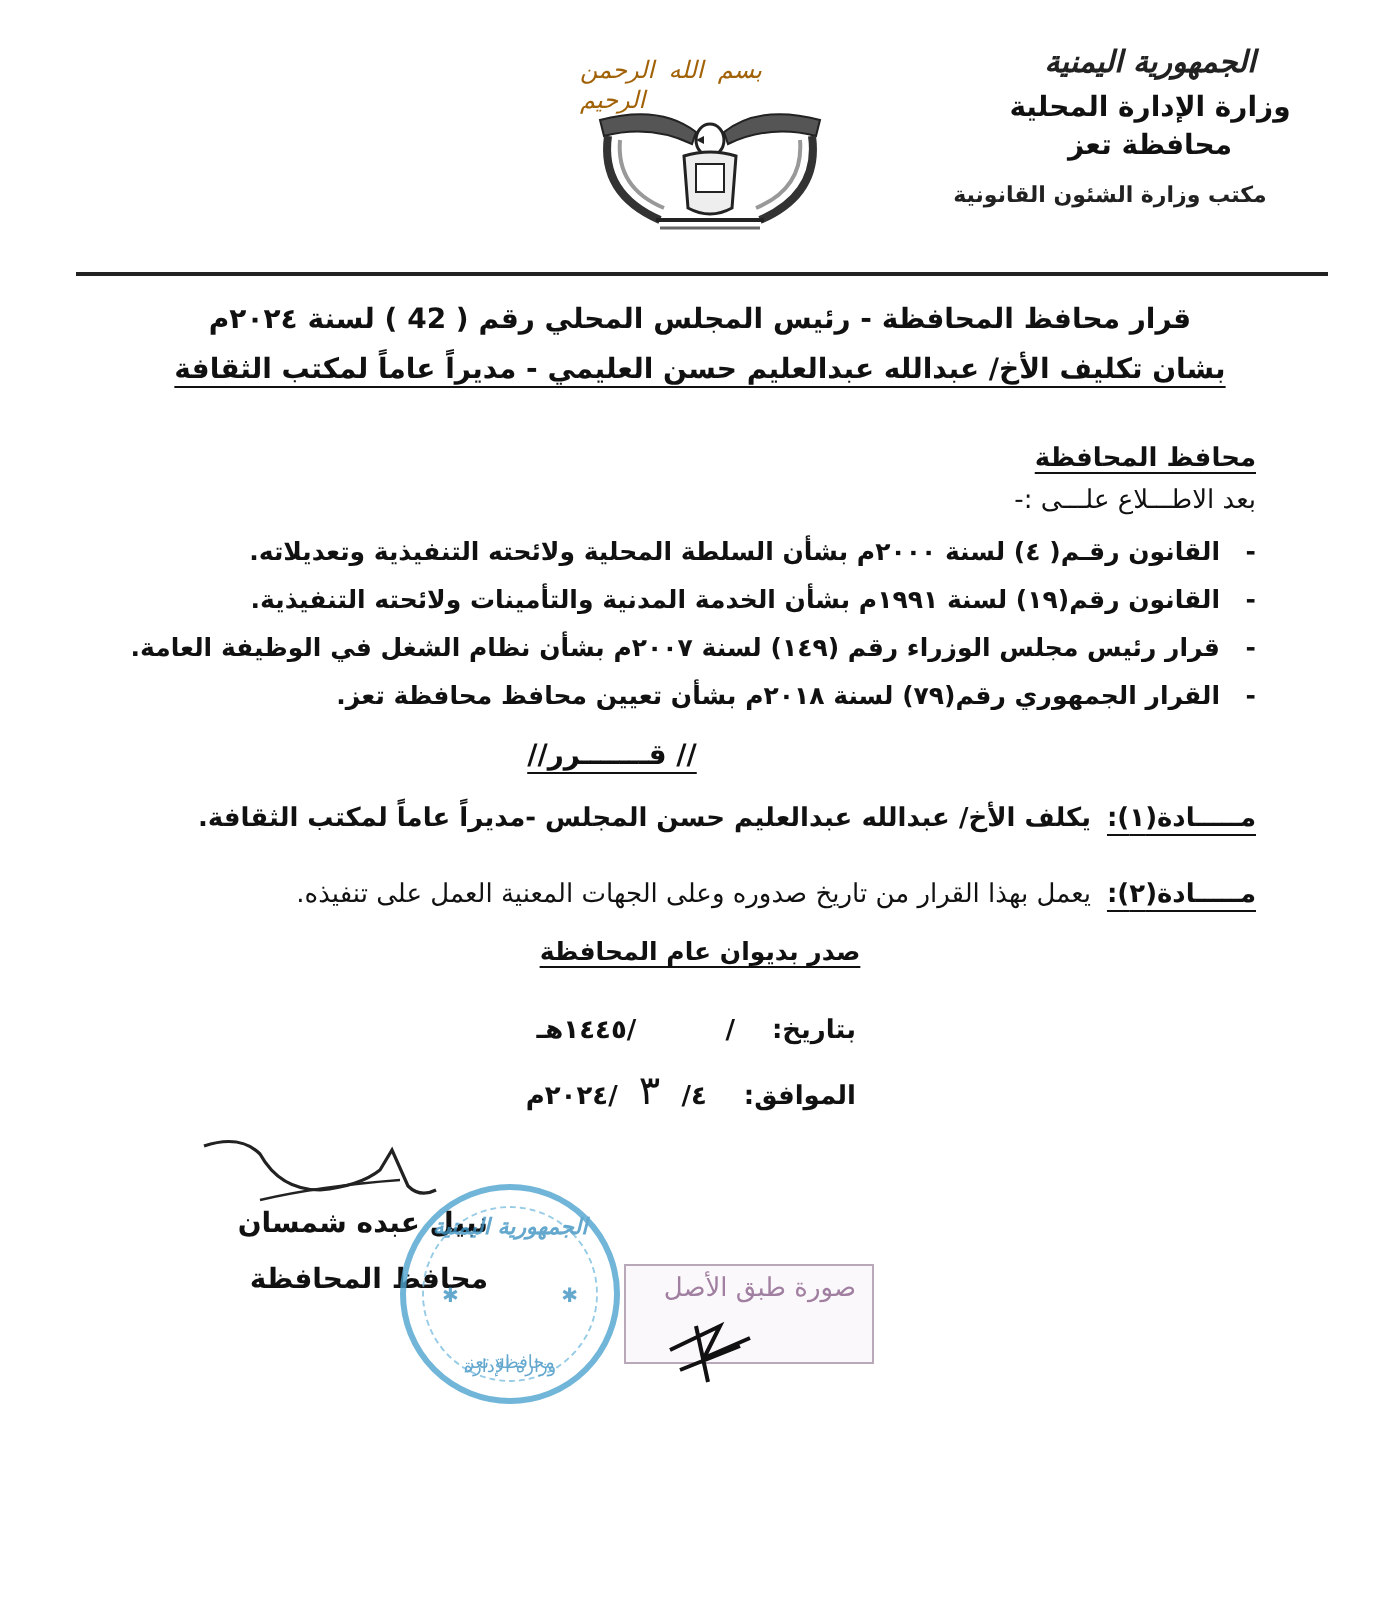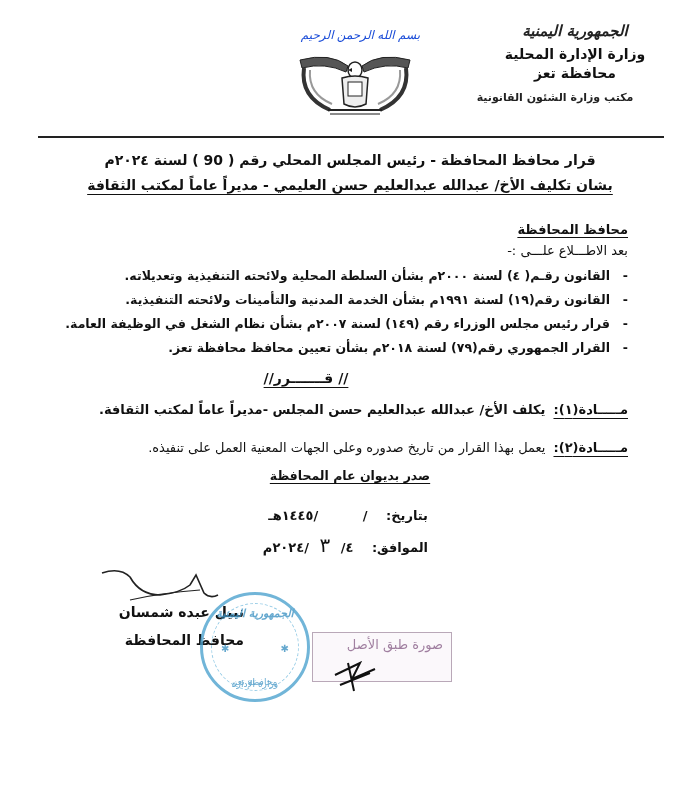--- a/index.html
+++ b/index.html
@@ -10,21 +10,21 @@
 
   
   .hdr-right { right: 30px; top: 22px; width: 190px; text-align: center; }
   .hdr-republic { font-family: "DejaVu Serif", serif; font-size: 15px; font-style: italic; font-weight: bold; color: #222; letter-spacing: 0.5px; }
   .hdr-ministry { font-size: 14px; font-weight: bold; margin-top: 6px; }
   .hdr-gov { font-size: 14px; font-weight: bold; margin-top: 3px; }
   .hdr-office { font-size: 11px; font-weight: bold; margin-top: 10px; color: #222; white-space: nowrap; position: relative; left: -20px; }
 
   
   .emblem { left: 290px; top: 22px; width: 130px; height: 100px; }
-  .basmala { font-family: Liberation Sans, sans-serif; font-size: 12px; font-style: italic; text-align: right; position: absolute; top: 6px; left: 0; width: 130px; color: #1d4ed8; }
+  .basmala { font-family: Liberation Mono, monospace; font-size: 12px; font-style: italic; text-align: left; position: absolute; top: 6px; left: 0; width: 130px; color: #a16207; }
 
   .rule { left: 38px; top: 136px; width: 626px; height: 2px; background: #222; }
 
   
   .title { left: 60px; width: 580px; text-align: center; font-weight: bold; }
   .title1 { top: 152px; font-size: 14px; }
   .title2 { top: 177px; font-size: 14px; text-decoration: underline; text-underline-offset: 4px; }
 
   
   .section-head { right: 72px; top: 222px; font-size: 13px; font-weight: bold; text-decoration: underline; text-underline-offset: 3px; }
@@ -56,21 +56,21 @@
   
   .stamp { left: 200px; top: 592px; width: 110px; height: 110px; border: 3px solid #4ea3cf; border-radius: 50%; opacity: 0.8; }
   .stamp::before { content: ""; position: absolute; left: 8px; top: 8px; right: 8px; bottom: 8px; border: 1px dashed #7fc0e0; border-radius: 50%; }
   .stamp-text { position: absolute; width: 100%; text-align: center; color: #3f93c3; font-size: 9px; }
   .stamp-top { top: 12px; font-style: italic; font-weight: bold; font-size: 11px; }
   .stamp-b1 { top: 84px; }
   .stamp-b2 { top: 82px; }
   .stamp-star { position: absolute; color: #3f93c3; font-size: 10px; }
 
   
-  .copy-box { left: 312px; top: 632px; width: 140px; height: 50px; border: 1px solid #b9a8b8; background: #fbf8fb; text-decoration: underline; }
+  .copy-box { left: 312px; top: 632px; width: 125px; height: 50px; border: 1px solid #b9a8b8; background: #fbf8fb; text-decoration: underline; }
   .copy-text { position: absolute; right: 8px; top: 4px; font-size: 13px; color: #a07fa0; white-space: nowrap; }
   .copy-scribble { left: 330px; top: 655px; width: 50px; height: 40px; }
 </style>
 </head>
 <body>
 
 <div class="abs hdr-right">
   <div class="hdr-republic">الجمهورية اليمنية</div>
   <div class="hdr-ministry">وزارة الإدارة المحلية</div>
   <div class="hdr-gov">محافظة تعز</div>
@@ -90,21 +90,21 @@
     <path d="M62 46 L58 48 L62 50" fill="#222"></path>
     <path d="M52 56 Q65 52 78 56 L76 82 Q65 88 54 82 Z" fill="#eee" stroke="#222" stroke-width="1.5"></path>
     <rect x="58" y="60" width="14" height="14" fill="#fff" stroke="#222" stroke-width="1"></rect>
     <path d="M38 88 L92 88" stroke="#222" stroke-width="2"></path>
     <path d="M40 92 L90 92" stroke="#666" stroke-width="1.5"></path>
   </svg>
 </div>
 
 <div class="abs rule"></div>
 
-<div class="abs title title1">قرار محافظ المحافظة - رئيس المجلس المحلي رقم ( 90 ) لسنة ٢٠٢٤م</div>
+<div class="abs title title1">قرار محافظ المحافظة - رئيس المجلس المحلي رقم ( 42 ) لسنة ٢٠٢٤م</div>
 <div class="abs title title2">بشان تكليف الأخ/ عبدالله عبدالعليم حسن العليمي - مديراً عاماً لمكتب الثقافة</div>
 
 <div class="abs section-head">محافظ المحافظة</div>
 <div class="abs after-review">بعد الاطـــلاع علـــى :-</div>
 
 <ul class="abs refs">
   <li><span class="dash">-</span><span>القانون رقـم( ٤) لسنة ٢٠٠٠م بشأن السلطة المحلية ولائحته التنفيذية وتعديلاته.</span></li>
   <li><span class="dash">-</span><span>القانون رقم(١٩) لسنة ١٩٩١م بشأن الخدمة المدنية والتأمينات ولائحته التنفيذية.</span></li>
   <li><span class="dash">-</span><span>قرار رئيس مجلس الوزراء رقم (١٤٩) لسنة ٢٠٠٧م بشأن نظام الشغل في الوظيفة العامة.</span></li>
   <li><span class="dash">-</span><span>القرار الجمهوري رقم(٧٩) لسنة ٢٠١٨م بشأن تعيين محافظ محافظة تعز.</span></li>

